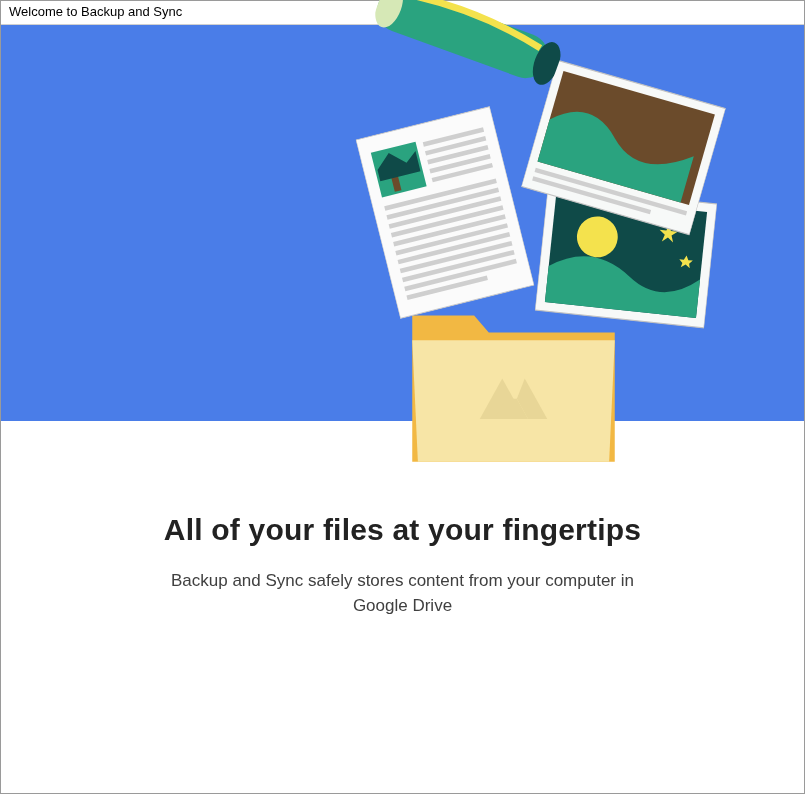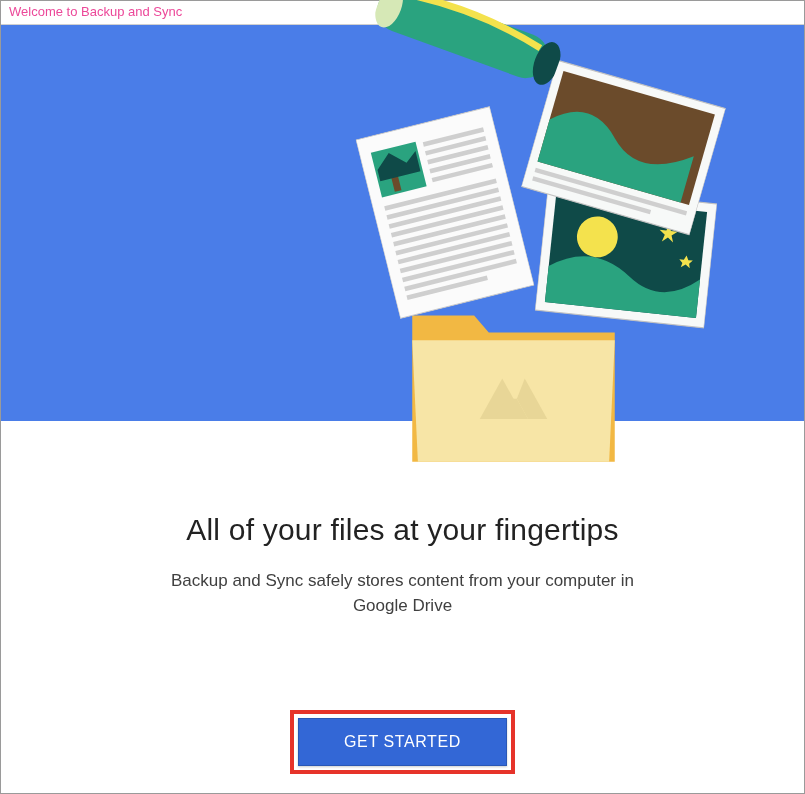--- a/index.html
+++ b/index.html
@@ -1,22 +1,22 @@
 <!DOCTYPE html>
 <html><head>
   <meta charset="utf-8">
   <style>
     * { margin: 0; padding: 0; box-sizing: border-box; }
     html, body { width: 805px; height: 794px; font-family: Arial, "Helvetica Neue", Helvetica, sans-serif; }
     .window { width: 805px; height: 794px; border: 1px solid #9a9a9a; background: #fff; display: flex; flex-direction: column; }
-    .title-bar { height: 24px; padding: 3px 8px 0 8px; font-size: 13px; color: #ec4899; background: #fff; border-bottom: 1px solid #d0d0d0; }
+    .title-bar { height: 24px; padding: 3px 8px 0 8px; font-size: 13px; color: #000000; background: #fff; border-bottom: 1px solid #d0d0d0; }
     .hero { background: #4a7de8; height: 396px; position: relative; overflow: visible; }
     .hero svg { position: absolute; }
     .content { flex: 1; display: flex; flex-direction: column; align-items: center; padding-top: 92px; text-align: center; }
-    .headline { font-size: 30px; color: #222; font-weight: 400; letter-spacing: .2px; }
+    .headline { font-size: 30px; color: #222; font-weight: 700; letter-spacing: .2px; }
     .subhead { margin-top: 22px; font-size: 17px; line-height: 1.45; color: #404040; max-width: 520px; }
     .cta-wrap { margin-top: 92px; padding: 4px; border: 4px solid #e6332a; }
     .cta { background: #3367d6; color: #fff; font-size: 16px; font-weight: 500; letter-spacing: .6px; border: 1px solid #2a57b5; cursor: pointer; padding: 0 45px; height: 48px; box-shadow: 0 1px 2px rgba(0,0,0,.2); }
   </style>
 </head>
 <body>
 
 <div class="window">
   <div class="title-bar">Welcome to Backup and Sync</div>
 
@@ -82,17 +82,14 @@
       <ellipse cx="160" cy="25" rx="11" ry="20" fill="#0f4a48"></ellipse>
       <ellipse cx="10" cy="25" rx="11" ry="20" fill="#d6e8b6"></ellipse>
       <path d="M20 10 Q85 0 150 14" stroke="#f4e24d" stroke-width="6" fill="none"></path>
     </svg>
   </div>
 
   <div class="content">
     <h1 class="headline">All of your files at your fingertips</h1>
     <p class="subhead">Backup and Sync safely stores content from your computer in Google Drive</p>
 
-    <div class="cta-wrap">
-      <button class="cta">GET STARTED</button>
-    </div>
   </div>
 </div>
 
 </body></html>

